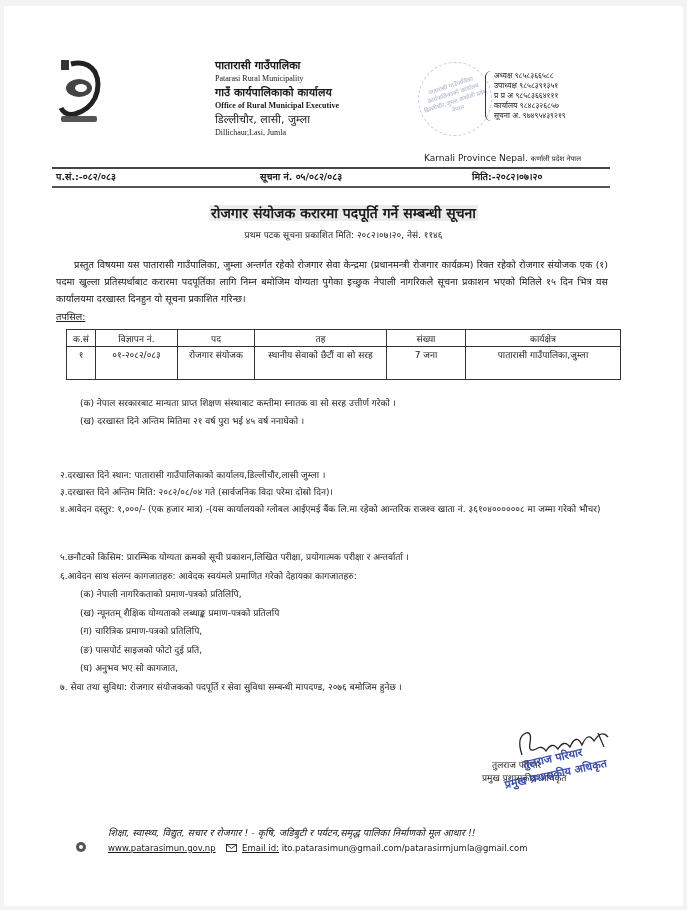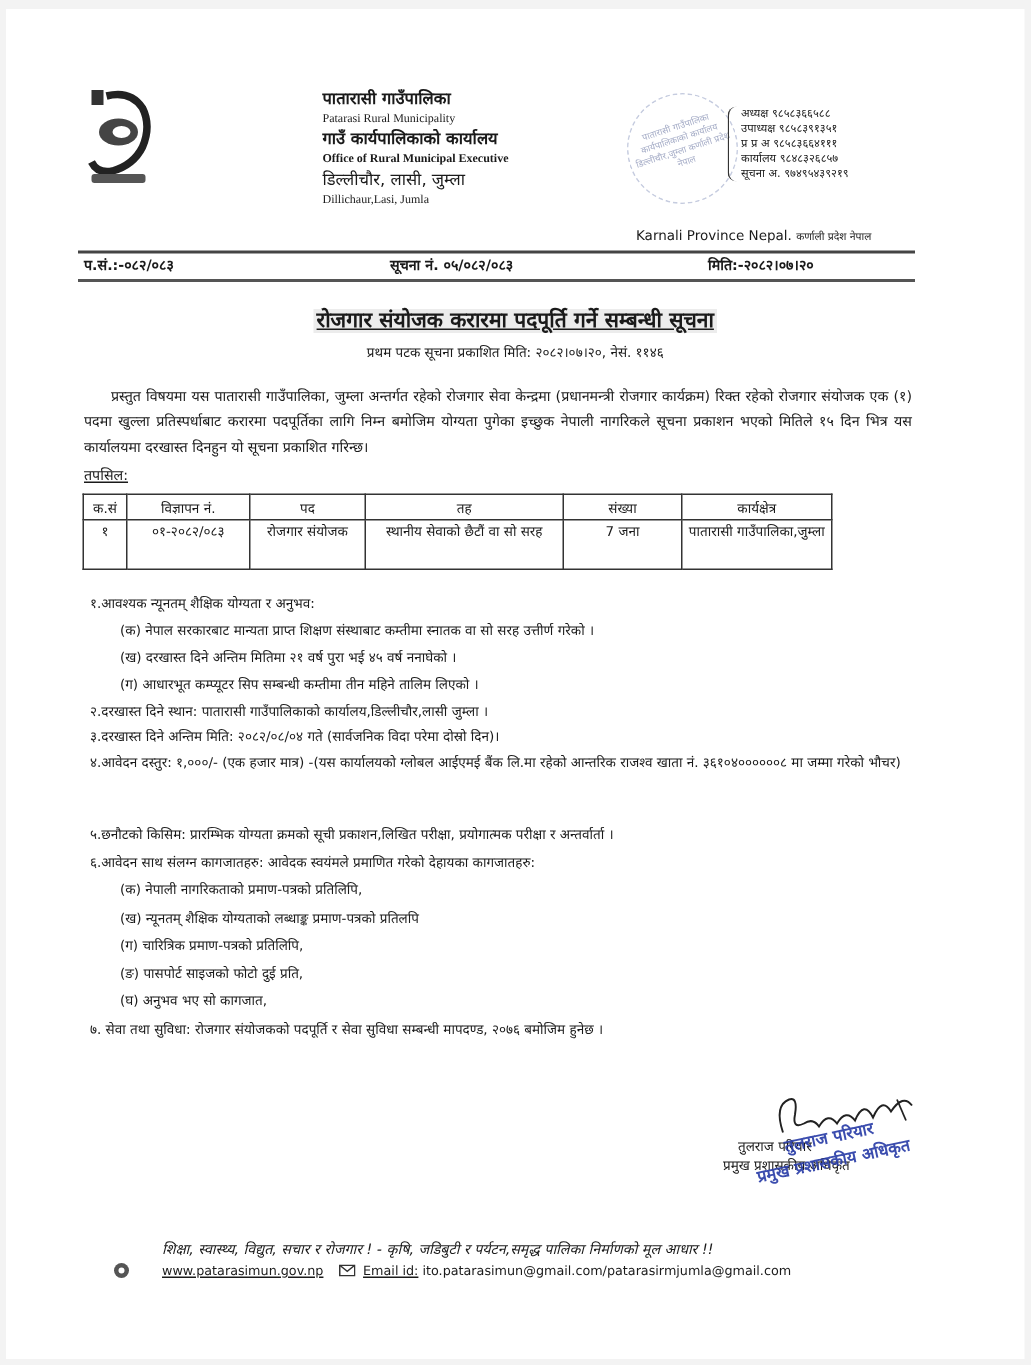--- a/index.html
+++ b/index.html
@@ -37,31 +37,31 @@
   .rule1 { left: 52px; top: 167px; width: 558px; height: 2px; background: #444; }
   .refrow { left: 52px; top: 170px; width: 558px; height: 14px; font-size: 9.5px; font-weight: bold; }
   .refrow .ref { position: absolute; left: 4px; }
   .refrow .notice { position: absolute; left: 208px; }
   .refrow .date { position: absolute; left: 420px; }
   .rule2 { left: 52px; top: 186px; width: 558px; height: 2px; background: #555; }
   .title {
     left: 0; top: 203px; width: 687px; text-align: center;
   }
   .title span {
-    font-size: 14px; font-weight: bold; text-decoration: underline; background: #ececec;
+    font-size: 14px; font-weight: bold; background: #ececec;
     padding: 0 2px;
   }
   .subtitle { left: 0; top: 228px; width: 687px; text-align: center; font-size: 9px; }
   .para {
     left: 56px; top: 256px; width: 552px; font-size: 9.5px; line-height: 17px;
     text-align: justify; text-indent: 18px;
   }
   .tapsil { left: 56px; top: 310px; font-size: 9.5px; text-decoration: underline; }
   table.posts {
-    position: absolute; left: 55px; top: 329px; width: 500px; border-collapse: collapse;
+    position: absolute; left: 66px; top: 329px; width: 555px; border-collapse: collapse;
     font-size: 9px;
   }
   table.posts th, table.posts td { border: 1px solid #333; text-align: center; padding: 1px 3px; font-weight: normal; }
   table.posts th { height: 14px; }
   table.posts td { height: 30px; vertical-align: top; line-height: 15px; }
   .list { left: 60px; width: 560px; font-size: 9px; line-height: 18px; }
   .list .sub { padding-left: 20px; }
   .sig-img {
     left: 512px; top: 727px; width: 110px; height: 36px;
   }
@@ -151,24 +151,22 @@
       <td>०१-२०८२/०८३</td>
       <td>रोजगार संयोजक</td>
       <td>स्थानीय सेवाको छैटौं वा सो सरह</td>
       <td>7 जना</td>
       <td>पातारासी गाउँपालिका,जुम्ला</td>
     </tr>
   </tbody>
 </table>
 
 <div class="abs list" style="top:394px">
-  <div>१.आवश्यक न्यूनतम् शैक्षिक योग्यता र अनुभव:</div>
   <div class="sub">(क) नेपाल सरकारबाट मान्यता प्राप्त शिक्षण संस्थाबाट कम्तीमा स्नातक वा सो सरह उत्तीर्ण गरेको ।</div>
   <div class="sub">(ख) दरखास्त दिने अन्तिम मितिमा २१ वर्ष पुरा भई ४५ वर्ष ननाघेको ।</div>
-  <div class="sub">(ग) आधारभूत कम्प्यूटर सिप सम्बन्धी कम्तीमा तीन महिने तालिम लिएको ।</div>
 </div>
 
 <div class="abs list" style="top:467px; line-height:17px">
   <div>२.दरखास्त दिने स्थान: पातारासी गाउँपालिकाको कार्यालय,डिल्लीचौर,लासी जुम्ला ।</div>
   <div>३.दरखास्त दिने अन्तिम मिति: २०८२/०८/०४ गते (सार्वजनिक विदा परेमा दोस्रो दिन)।</div>
   <div>४.आवेदन दस्तुर: १,०००/- (एक हजार मात्र) -(यस कार्यालयको ग्लोबल आईएमई बैंक लि.मा रहेको आन्तरिक राजश्व खाता नं. ३६१०४००००००८ मा जम्मा गरेको भौचर)</div>
 </div>
 
 <div class="abs list" style="top:548px; line-height:18.5px">
   <div>५.छनौटको किसिम: प्रारम्भिक योग्यता क्रमको सूची प्रकाशन,लिखित परीक्षा, प्रयोगात्मक परीक्षा र अन्तर्वार्ता ।</div>

